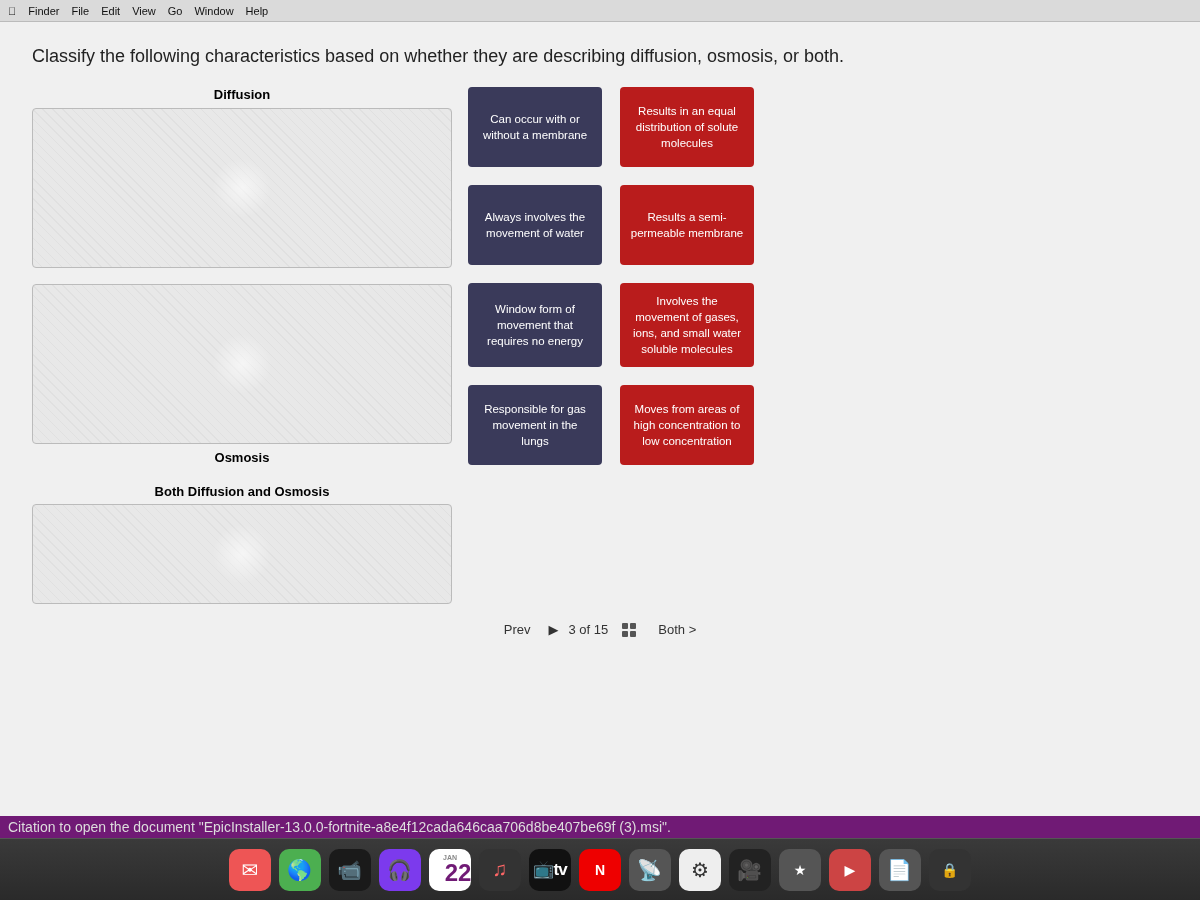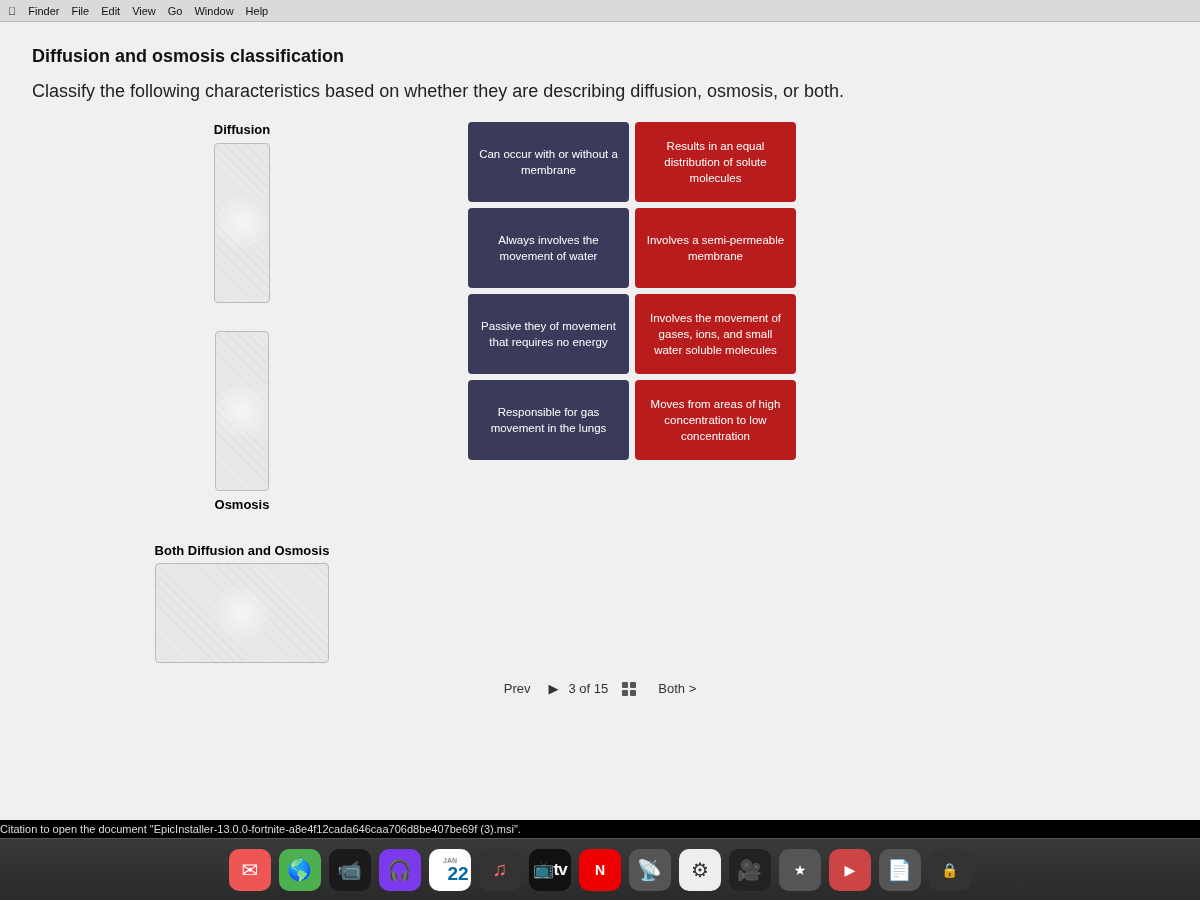--- a/index.html
+++ b/index.html
@@ -35,24 +35,23 @@
 
     .layout-area {
       display: flex;
       gap: 16px;
       align-items: flex-start;
     }
 
     .left-col {
       display: flex;
       flex-direction: column;
-      gap: 20px;
+      gap: 8px;
       flex: 1;
       max-width: 420px;
-      align-items: center;
     }
 
     .drop-zone {
       background: #e8e8e8;
       border: 1.5px solid #bbb;
       border-radius: 4px;
       min-height: 120px;
       position: relative;
       overflow: hidden;
     }
@@ -79,22 +78,22 @@
       min-height: 160px;
     }
 
     .both-zone {
       min-height: 100px;
     }
 
     .right-col {
       display: grid;
       grid-template-columns: 1fr 1fr;
-      gap: 6px;
-      width: 328px;
+      gap: 18px;
+      width: 286px;
       flex-shrink: 0;
     }
 
     .card {
       background: #3a3a5a;
       color: #fff;
       border-radius: 4px;
       padding: 10px 10px;
       font-size: 11.5px;
       text-align: center;
@@ -103,24 +102,24 @@
       display: flex;
       align-items: center;
       justify-content: center;
     }
 
     .card-light {
       background: #b91c1c;
     }
 
     .notification-bar {
-      background: #000000;
+      background: #701a75;
       color: #ddd;
-      font-size: 11px;
-      padding: 3px 0;
+      font-size: 14px;
+      padding: 3px 8px;
       white-space: nowrap;
       overflow: hidden;
       text-overflow: ellipsis;
     }
 
     .pagination-bar {
       display: flex;
       align-items: center;
       justify-content: center;
       padding: 8px 0 4px 0;
@@ -175,21 +174,21 @@
       width: 42px;
       height: 42px;
       border-radius: 10px;
       background: #fff;
       color: #333;
       font-size: 9px;
       font-weight: bold;
       flex-shrink: 0;
     }
     .dock-date .month { font-size: 7px; color: #888; text-transform: uppercase; }
-    .dock-date .day { font-size: 19px; font-weight: bold; line-height: 1; color: #0369a1; margin-left: 16px; }
+    .dock-date .day { font-size: 24px; font-weight: bold; line-height: 1; color: #701a75; margin-left: 16px; }
 
     .menu-bar {
       background: rgba(220,220,220,0.9);
       height: 22px;
       display: flex;
       align-items: center;
       padding: 0 8px;
       gap: 12px;
       font-size: 11px;
       color: #111;
@@ -247,21 +246,20 @@
   <span>File</span>
   <span>Edit</span>
   <span>View</span>
   <span>Go</span>
   <span>Window</span>
   <span>Help</span>
 </div>
 
 <div class="main-content">
 
-  <div class="page-title">Diffusion and osmosis classification</div>
   <div class="subtitle">Classify the following characteristics based on whether they are describing diffusion, osmosis, or both.</div>
 
   <div class="layout-area">
 
     <div class="left-col">
 
       <div class="section-wrapper">
         <div class="diffusion-header">Diffusion</div>
         <div class="drop-zone diffusion-zone">
           <div class="inner-glow"></div>
@@ -298,25 +296,25 @@
         <span>Can occur with or without a membrane</span>
       </div>
       <div class="card card-light">
         <span>Results in an equal distribution of solute molecules</span>
       </div>
 
       <div class="card">
         <span>Always involves the movement of water</span>
       </div>
       <div class="card card-light">
-        <span>Involves a semi-permeable membrane</span>
+        <span>Results a semi-permeable membrane</span>
       </div>
 
       <div class="card">
-        <span>Passive they of movement that requires no energy</span>
+        <span>Window form of movement that requires no energy</span>
       </div>
       <div class="card card-light">
         <span>Involves the movement of gases, ions, and small water soluble molecules</span>
       </div>
 
       <div class="card">
         <span>Responsible for gas movement in the lungs</span>
       </div>
       <div class="card card-light">
         <span>Moves from areas of high concentration to low concentration</span>

